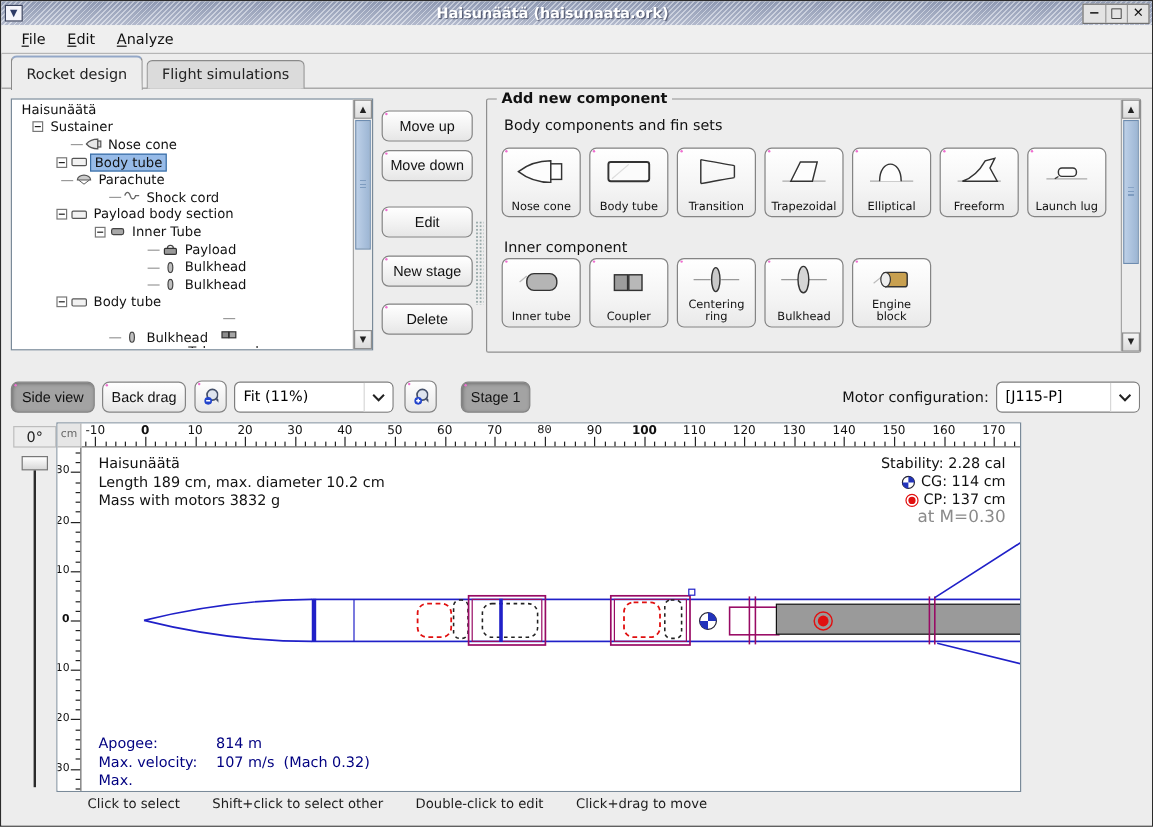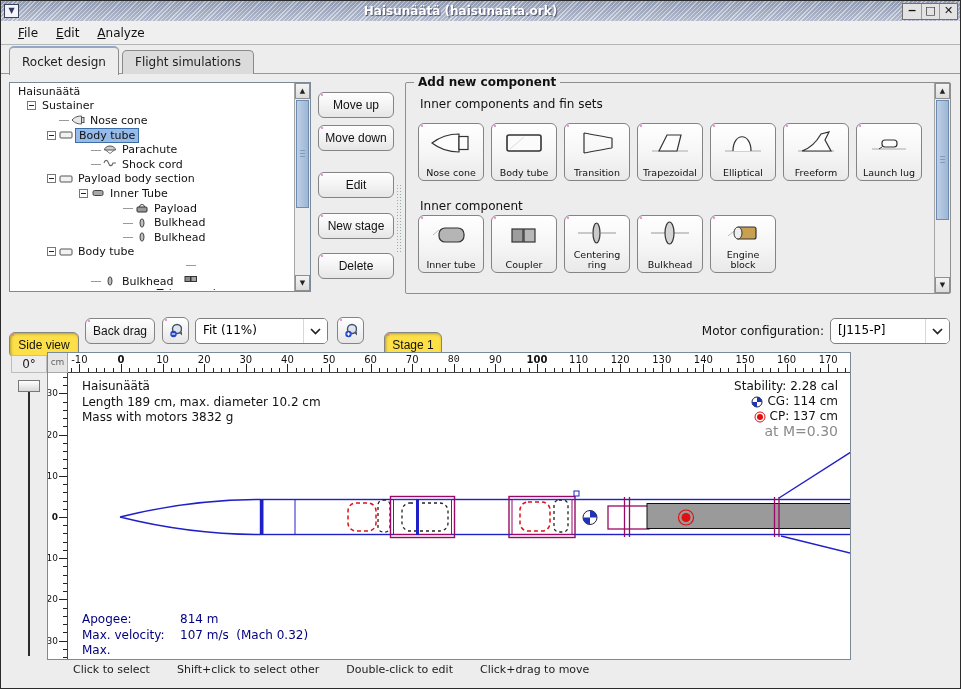--- a/index.html
+++ b/index.html
@@ -26,21 +26,21 @@
   .tabs{position:absolute;left:8px;top:44px;height:29px;display:flex;align-items:flex-end;gap:3px;z-index:3;}
   .tab{height:24px;padding:4px 12px;background:#DBDBDB;border:1px solid #8a8a8a;border-bottom:none;
     border-radius:5px 5px 0 0;font-size:12px;color:#222;}
   .tab.active{height:29px;padding-top:7px;background:#EDEDED;border-top:2px solid #93a7c7;margin-bottom:-1px;}
   .main{position:absolute;left:0;top:72px;right:0;bottom:0;border-top:1px solid #999;background:#EDEDED;}
   
   .metal-btn{position:relative;background:linear-gradient(#ffffff,#f2f2f2 55%,#e6e6e6);border:1px solid #848484;
     border-radius:6px;font-size:12px;color:#111;text-align:center;cursor:default;
     display:flex;align-items:center;justify-content:center;}
   .metal-btn::after{content:"";position:absolute;top:1px;left:2px;width:2px;height:2px;background:#ef6fd0;border-radius:50%;}
-  .metal-btn.pressed{background:#fde047;box-shadow:inset 1px 1px 3px rgba(0,0,0,.3);margin-top:14px;}
+  .metal-btn.pressed{background:#a3a3a3;box-shadow:inset 1px 1px 3px rgba(0,0,0,.3);}
   .combo{position:absolute;display:flex;background:#fff;border:1px solid #7e7e7e;border-radius:5px;overflow:hidden;}
   .combo-text{flex:1;font-size:12px;padding:4px 7px;white-space:nowrap;}
   .combo-arrow{width:24px;display:flex;align-items:center;justify-content:center;border-left:1px solid #d8d8d8;background:#fff;}
   
   .sb{position:absolute;width:16px;background:#EDEDED;border-left:1px solid #a5a5a5;}
   .sb-btn{position:absolute;left:0;width:15px;height:16px;background:linear-gradient(#f4f4f4,#dcdcdc);
     border:1px solid #8f8f8f;font-size:7px;text-align:center;line-height:14px;color:#222;}
   .sb-thumb{position:absolute;left:1px;width:13px;background:linear-gradient(90deg,#bdd0e8,#9db6d4);border:1px solid #6d8cb0;}
   .sb-thumb::after{content:"";position:absolute;left:3px;right:3px;top:50%;margin-top:-4px;height:8px;
     background:repeating-linear-gradient(180deg,#7e9cc0 0 1px,transparent 1px 3px);}
@@ -150,21 +150,21 @@
           </div>
         <div class="trow" style="padding-left:36px;">
           <span class="texp"></span>
           <span class="ticon">
               <svg width="14" height="10">
                 <rect x="1" y="2" width="12" height="6" rx="1" fill="#f2f2f2" stroke="#555"></rect>
               </svg>
             </span>
           <span class="tlabel selected">Body tube</span>
           </div>
-        <div class="trow" style="padding-left:80px;">
+        <div class="trow" style="padding-left:40px;">
           <span class="tspace"></span>
           <span class="ticon">
               <svg width="14" height="10">
                 <path d="M1.5 5 A5.5 4 0 0 1 12.5 5 L1.5 5 Z" fill="#ccc" stroke="#555"></path>
                 <path d="M2.5 5 L7 8.5 L11.5 5" fill="none" stroke="#555" stroke-width="0.8"></path>
               </svg>
             </span>
           <span class="tlabel">Parachute</span>
           </div>
         <div class="trow" style="padding-left:80px;">
@@ -261,21 +261,21 @@
     <button class="metal-btn action-btn" style="top:18px;">Move up</button>
     <button class="metal-btn action-btn" style="top:51px;">Move down</button>
     <button class="metal-btn action-btn" style="top:98px;">Edit</button>
     <button class="metal-btn action-btn" style="top:139px;">New stage</button>
     <button class="metal-btn action-btn" style="top:179px;">Delete</button>
 
     <div class="grip-v"></div>
 
     <div class="groupbox">
       <div class="group-title">Add new component</div>
-      <div class="section-label" style="top:14px;">Inner components and fin sets</div>
+      <div class="section-label" style="top:14px;">Body components and fin sets</div>
 
       <div class="comp-btn" style="left:12px;top:40px;">
         <span class="comp-icon">
             <svg width="46" height="30">
               <path d="M4 15 C13 8 24 6 31 6 L31 24 C24 24 13 22 4 15 Z" fill="#fdfdfd" stroke="#333" stroke-width="1.2"></path>
               <rect x="31" y="8.5" width="9" height="13" fill="#fdfdfd" stroke="#333" stroke-width="1.2"></rect>
             </svg>
           </span>
         <span class="comp-label">Nose cone</span>
         </div>

